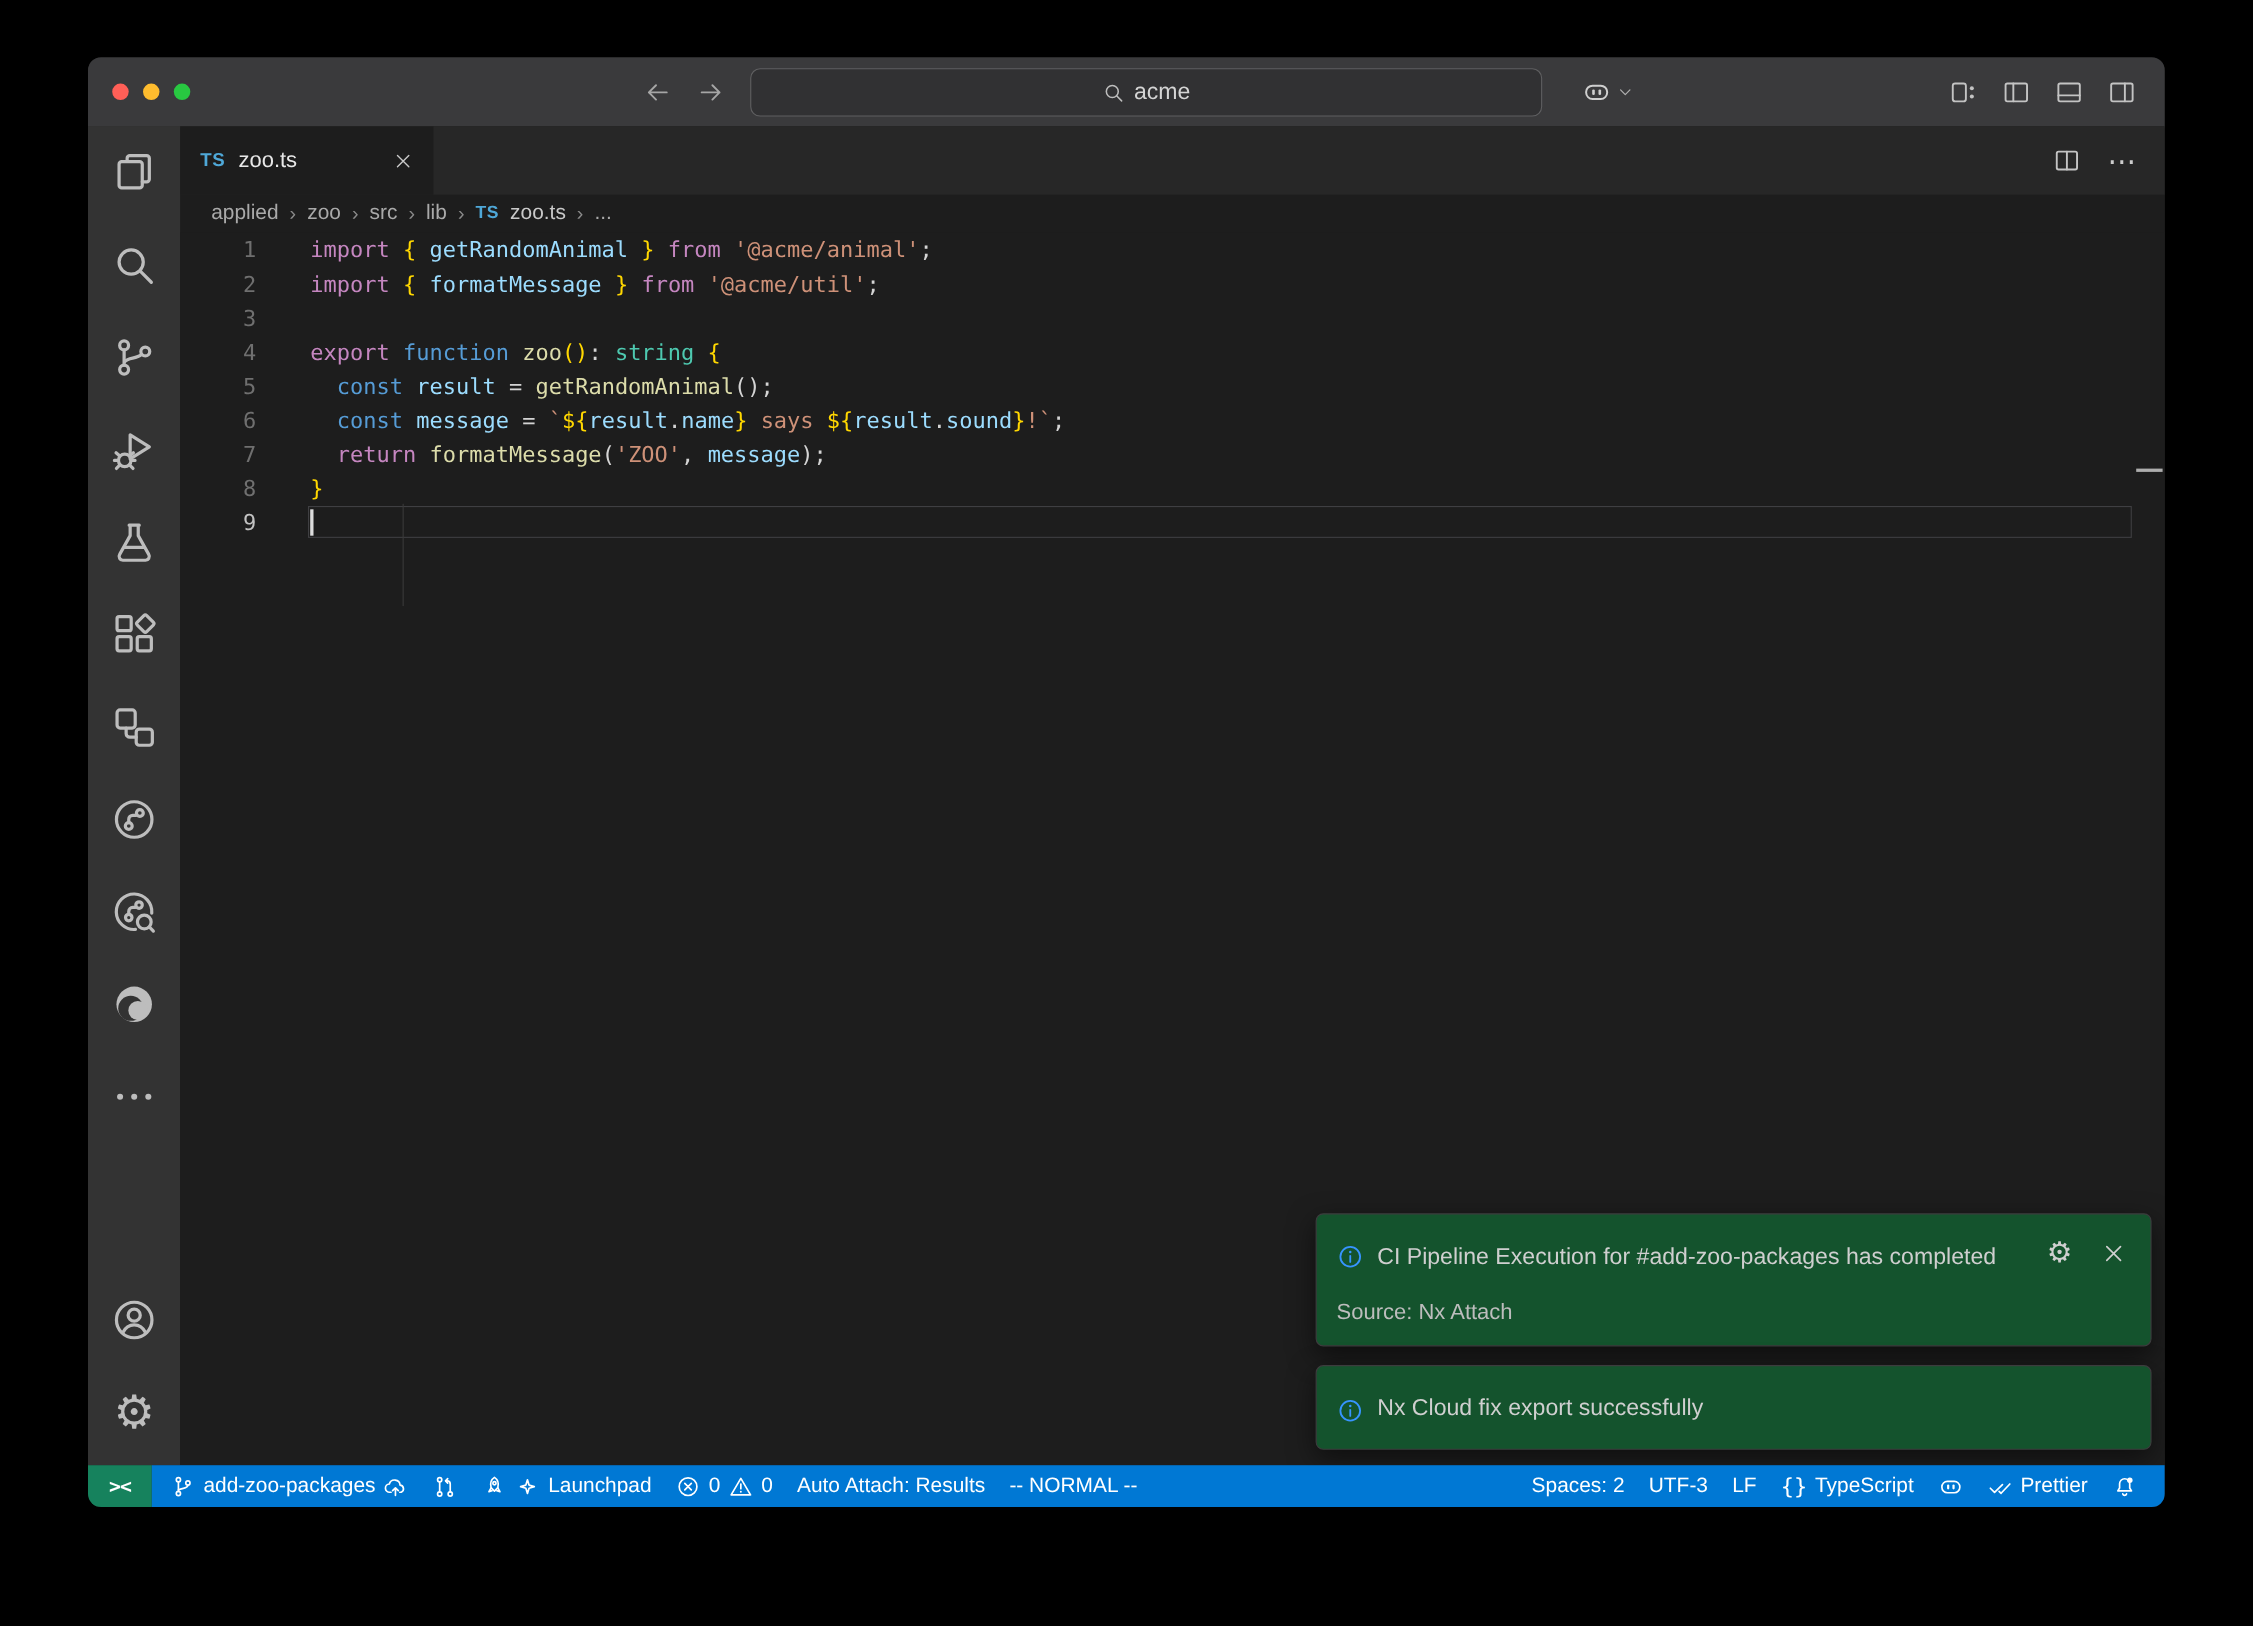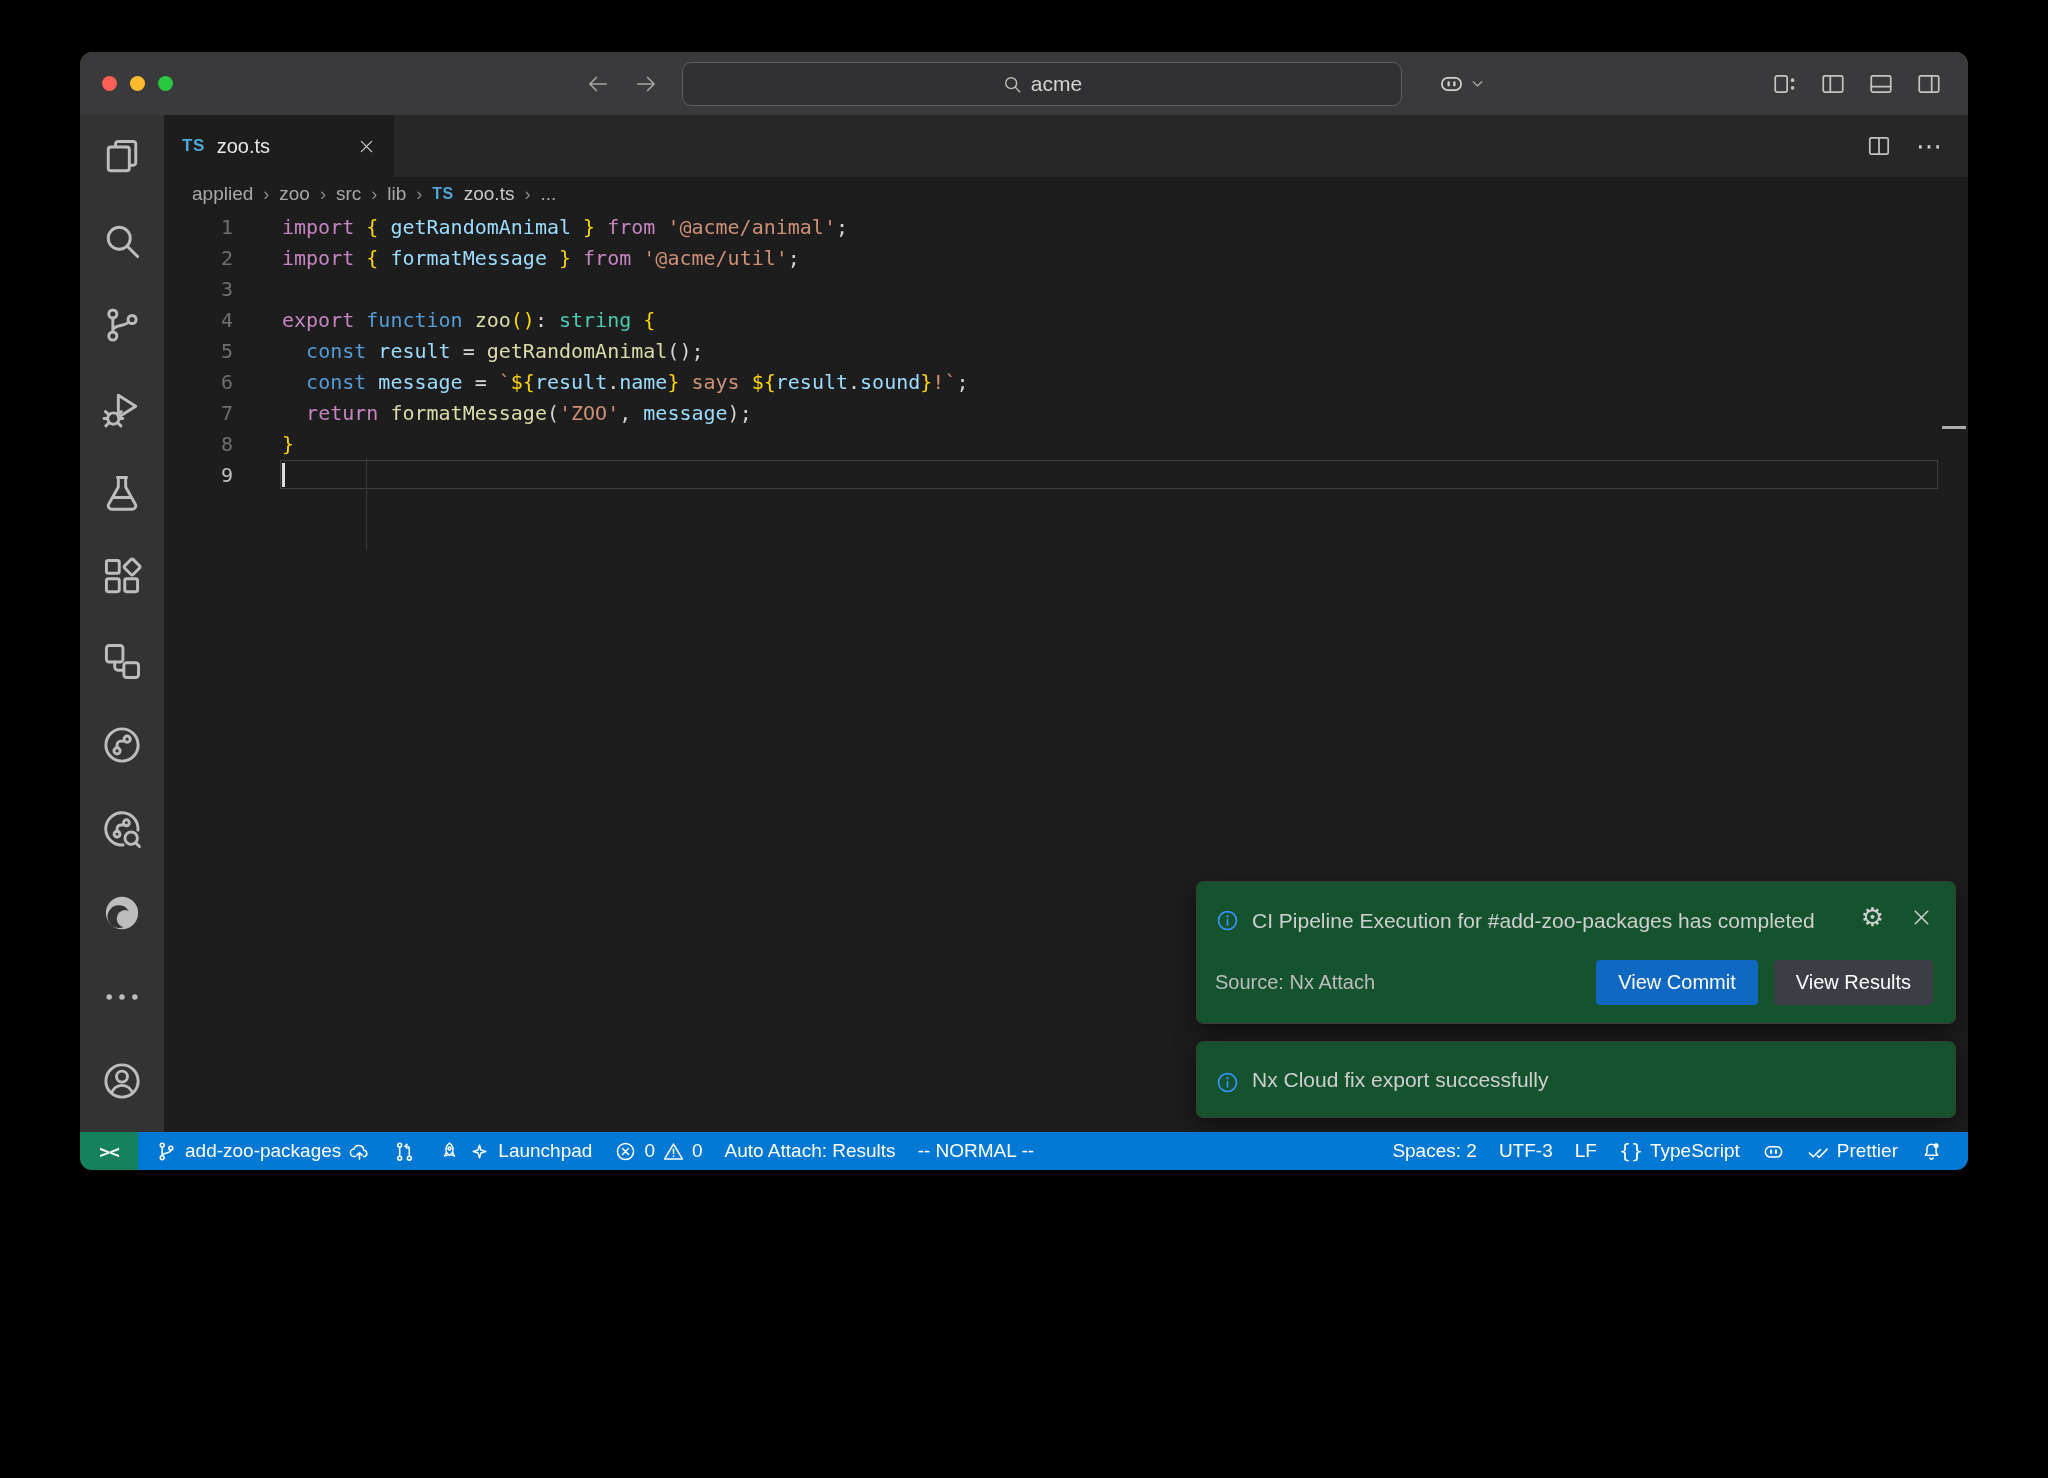--- a/index.html
+++ b/index.html
@@ -1,17 +1,17 @@
 <!DOCTYPE html>
 <html><head>
 <meta charset="utf-8">
 <style>
   html,body{margin:0;padding:0;background:#000;width:2048px;height:1478px;overflow:hidden;
     font-family:"Liberation Sans",sans-serif;-webkit-font-smoothing:antialiased;}
-  .window{position:absolute;left:80px;top:52px;width:1888px;height:1118px;background:#1d1d1d;
+  .window{position:absolute;left:80px;top:52px;width:1888px;height:1318px;background:#1d1d1d;
     border-radius:12px;overflow:hidden;box-shadow:0 24px 70px rgba(0,0,0,.85);}
   
   .titlebar{position:absolute;left:0;top:0;width:100%;height:63px;background:#3a3a3c;border-bottom:1px solid #2b2b2b;}
   .traffic{position:absolute;left:22px;top:0;height:63px;display:flex;align-items:center;gap:13px;}
   .dot{width:15px;height:15px;border-radius:50%;}
   .nav{position:absolute;left:505px;top:0;height:63px;display:flex;align-items:center;gap:22px;color:#a6a6a6;}
   .nav .icon svg{width:26px;height:26px;}
   .searchbox{position:absolute;left:602px;top:10px;width:718px;height:42px;background:#313133;
     border:1px solid #5f5f61;border-radius:9px;display:flex;align-items:center;justify-content:center;
     gap:8px;color:#d4d4d4;font-size:21px;}
@@ -380,24 +380,20 @@
           <span class="uni" style="font-size:26px">⚙</span>
           <span class="icon">
               <svg viewBox="0 0 24 24">
                 <path d="M5.5 5.5l13 13M18.5 5.5l-13 13"></path>
               </svg>
             </span>
         </div>
       </div>
       <div class="toast-row2">
         <span class="source">Source: Nx Attach</span>
-        <div class="btns">
-          <div class="btn" id="btn-primary" style="background: rgb(14, 103, 192);">View Commit</div>
-          <div class="btn" id="btn-secondary" style="background: rgb(59, 62, 68);">View Results</div>
-        </div>
       </div>
     </div>
     <div class="toast small">
       <span class="icon info-icon">
           <svg viewBox="0 0 24 24" style="color:#3794ff">
             <circle cx="12" cy="12" r="8.6"></circle>
             <path d="M12 11.2v5.3"></path>
             <circle cx="12" cy="7.9" r="1.1" fill="currentColor" stroke="none"></circle>
           </svg>
         </span>

